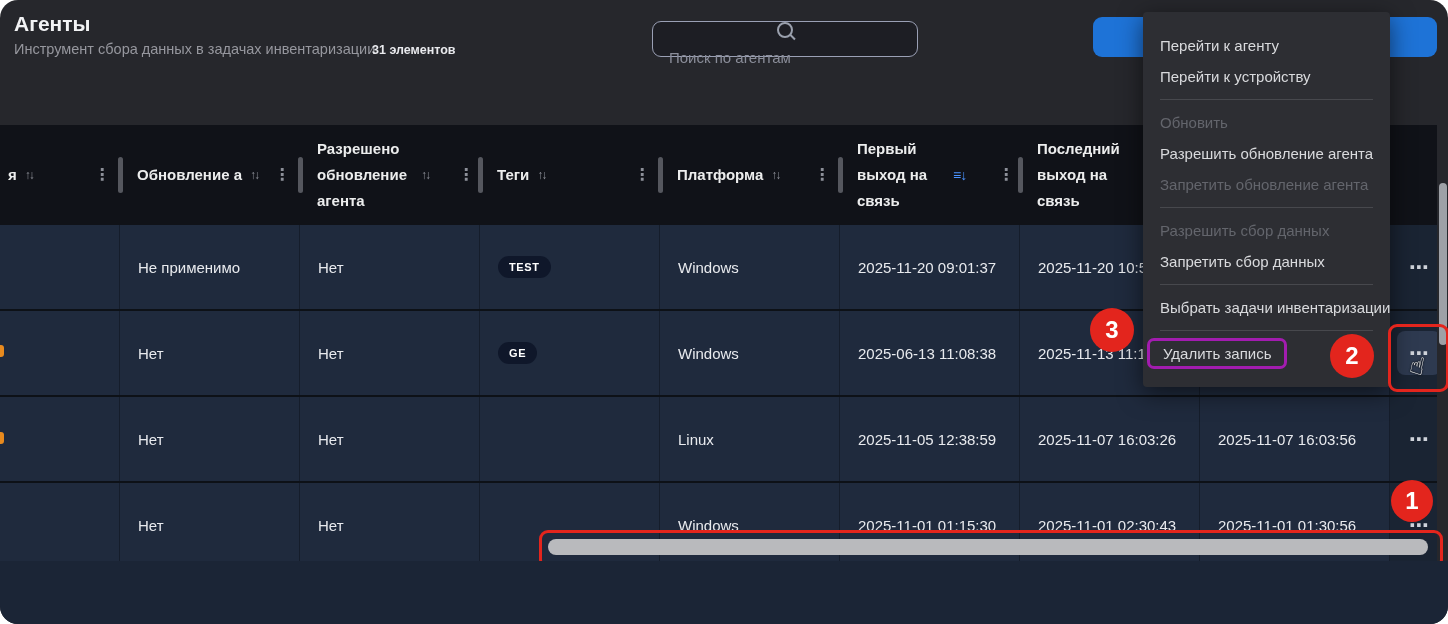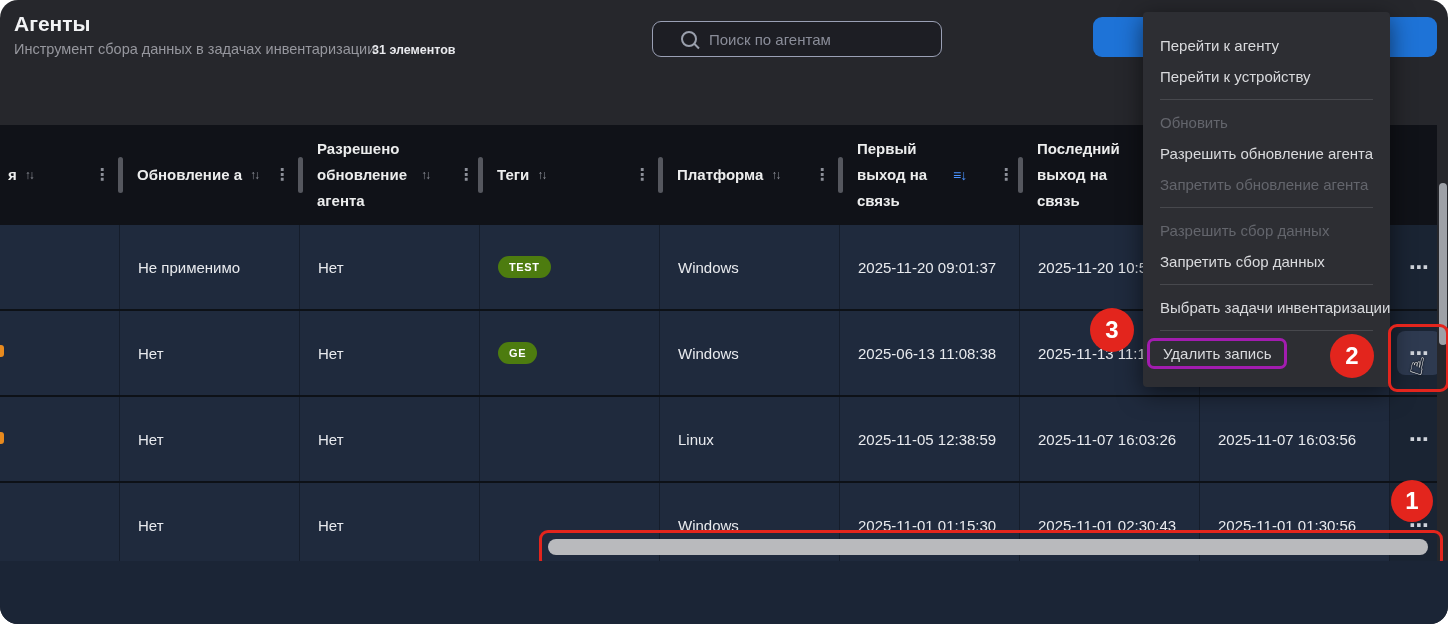--- a/index.html
+++ b/index.html
@@ -4,21 +4,21 @@
 <style>
   html,body{margin:0;padding:0;background:#ffffff;font-family:"Liberation Sans","DejaVu Sans",sans-serif;}
   .app{position:relative;width:1448px;height:624px;background:#26272c;border-radius:18px;overflow:hidden;}
 
   
   .topbar{position:absolute;left:0;top:0;width:100%;height:70px;}
   .page-title{position:absolute;left:14px;top:12px;font-size:21px;font-weight:bold;color:#f2f3f5;margin:0;}
   .page-sub{position:absolute;left:14px;top:41px;font-size:14.5px;color:#96979e;}
   .items-count{position:absolute;left:372px;top:43px;font-size:12.5px;font-weight:bold;color:#e9eaee;}
   .search{position:absolute;left:652px;top:21px;width:232px;height:34px;border:1.5px solid #9aa0b5;border-radius:9px;
-          background:#1d1e24;display:flex;align-items:center;padding:0 28px;gap:10px;}
+          background:#1d1e24;display:flex;align-items:center;padding:0 16px;gap:10px;flex-direction:column;}
   .search-icon{width:12px;height:12px;border:2px solid #9aa0ad;border-radius:50%;position:relative;flex:0 0 auto;}
   .search-icon::after{content:'';position:absolute;width:7px;height:2px;background:#9aa0ad;transform:rotate(45deg);right:-5px;bottom:-2px;}
   .search input{background:transparent;border:none;outline:none;color:#d7d8dd;font-size:15px;width:100%;font-family:inherit;}
   .search input::placeholder{color:#8a8d99;}
   .download-btn{position:absolute;left:1093px;top:17px;width:344px;height:40px;background:#1e73d7;border:none;border-radius:9px;
                 color:#fff;font-size:15.5px;font-weight:bold;font-family:inherit;cursor:pointer;}
 
   
   .toolbar{position:absolute;left:0;top:70px;width:100%;height:55px;}
   .pill{position:absolute;height:34px;border:1.5px solid #606268;border-radius:18px;background:transparent;display:flex;
@@ -47,21 +47,21 @@
   .col-menu{margin-left:auto;color:#8c8f98;font-size:16px;font-weight:bold;flex:0 0 auto;cursor:pointer;}
   .resize-bar{position:absolute;right:-3px;top:32px;width:5px;height:36px;background:#55575e;border-radius:3px;cursor:col-resize;}
   .tbody{position:absolute;left:0;top:225px;width:1448px;}
   .tr{height:84px;border-bottom:2px solid #0d1117;}
   .td{background:#1f2a3d;border-right:1px solid #151d2b;display:flex;align-items:center;padding:0 10px 0 18px;
       color:#e8eaee;font-size:15px;overflow:hidden;white-space:nowrap;}
   .td.actions{background:#1a2433;border-right:none;justify-content:center;padding:0;}
   .ellipsis-btn{color:#cfd3da;font-size:20px;font-weight:bold;background:transparent;border:none;cursor:pointer;
                 width:44px;height:44px;border-radius:8px;font-family:inherit;}
   .ellipsis-btn.hl{background:#2e3a50;}
-  .tag{background:#4d7c0f;color:#fff;font-size:11px;font-weight:bold;letter-spacing:.6px;border-radius:11px;padding:5px 11px;}
+  .tag{background:#0f172a;color:#fff;font-size:11px;font-weight:bold;letter-spacing:.6px;border-radius:11px;padding:5px 11px;}
   .tag:empty{display:none;}
   .status-sliver{position:absolute;left:0;width:4px;height:12px;background:#e88a1e;border-radius:0 3px 3px 0;}
 
   
   .vscroll{position:absolute;right:0;top:125px;width:11px;height:436px;background:#26272c;}
   .vthumb{position:absolute;left:1.5px;top:58px;width:8px;height:162px;background:#9ea1a7;border-radius:4px;}
   .hscroll-box{position:absolute;left:539px;top:530px;width:898px;height:33px;border:3px solid #e3251d;border-radius:9px;}
   .hthumb{position:absolute;left:6px;top:6px;width:880px;height:16px;background:#b9babd;border-radius:8px;}
 
   

